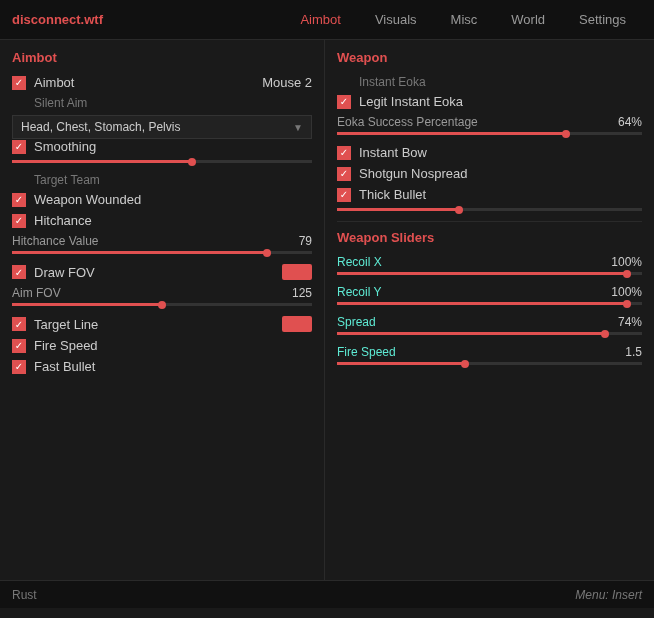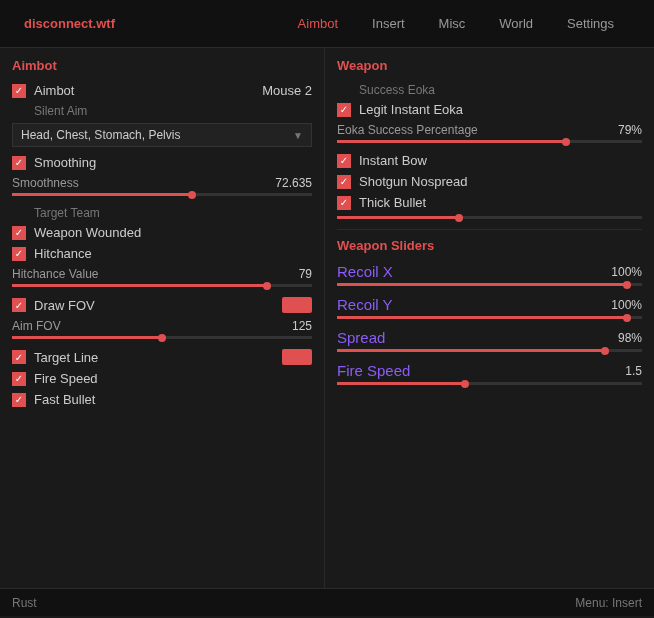--- a/index.html
+++ b/index.html
@@ -12,22 +12,22 @@
       font-size: 13px;
       color: #ccc;
       overflow: hidden;
     }
 
     
     .topbar {
       display: flex;
       align-items: center;
       background: #111;
-      height: 48px;
-      padding: 0 24px;
+      height: 40px;
+      padding: 0 12px;
       border-bottom: 1px solid #2a2a2a;
     }
 
     .logo {
       color: #e05050;
       font-size: 13px;
       font-weight: bold;
       flex: 0 0 auto;
     }
 
@@ -122,21 +122,21 @@
       margin-bottom: 5px;
     }
 
     
     .dropdown {
       display: flex;
       align-items: center;
       background: #222;
       border: 1px solid #333;
       padding: 4px 8px;
-      margin-bottom: 8px;
+      margin-bottom: 0;
       cursor: pointer;
     }
 
     .dropdown .dd-label {
       color: #ccc;
       font-size: 12px;
     }
 
     .dropdown .dd-arrow {
       margin-left: auto;
@@ -208,22 +208,22 @@
       margin-bottom: 10px;
     }
 
     .ws-header {
       display: flex;
       align-items: center;
       margin-bottom: 3px;
     }
 
     .ws-label {
-      color: #8b5cf6;
-      font-size: 15px;
+      color: #5eead4;
+      font-size: 12px;
     }
 
     .ws-value {
       margin-left: auto;
       color: #ccc;
       font-size: 12px;
     }
 
     
     .bottombar {
@@ -237,20 +237,21 @@
 
     .bottom-left {
       color: #777;
       font-size: 12px;
     }
 
     .bottom-right {
       margin-left: auto;
       color: #777;
       font-size: 12px;
+      font-style: italic;
     }
 
     
     .right-panel::-webkit-scrollbar,
     .left-panel::-webkit-scrollbar {
       width: 4px;
     }
     .right-panel::-webkit-scrollbar-track,
     .left-panel::-webkit-scrollbar-track {
       background: #1a1a1a;
@@ -260,21 +261,21 @@
       background: #e05050;
     }
   </style>
 </head>
 <body>
 
 <div class="topbar">
   <span class="logo">disconnect.wtf</span>
   <nav class="nav-tabs">
     <div class="nav-tab active">Aimbot</div>
-    <div class="nav-tab">Insert</div>
+    <div class="nav-tab">Visuals</div>
     <div class="nav-tab">Misc</div>
     <div class="nav-tab">World</div>
     <div class="nav-tab">Settings</div>
   </nav>
 </div>
 
 <div class="main">
 
   <div class="left-panel">
     <div class="section-title">Aimbot</div>
@@ -291,24 +292,20 @@
       <span class="dd-label">Head, Chest, Stomach, Pelvis</span>
       <span class="dd-arrow">▼</span>
     </div>
 
     <div class="checkbox-row">
       <div class="cb"></div>
       <span class="label">Smoothing</span>
     </div>
 
     <div class="slider-container">
-      <div class="slider-row">
-        <span class="slider-label">Smoothness</span>
-        <span class="slider-value">72.635</span>
-      </div>
       <div class="slider-track">
         <div class="slider-fill" style="width: 60%"></div>
         <div class="slider-thumb" style="left: calc(60% - 4px)"></div>
       </div>
     </div>
 
     <div class="sub-item">Target Team</div>
 
     <div class="checkbox-row">
       <div class="cb"></div>
@@ -362,31 +359,31 @@
     <div class="checkbox-row">
       <div class="cb"></div>
       <span class="label">Fast Bullet</span>
     </div>
   </div>
 
   <div class="right-panel">
     <div class="section-title">Weapon</div>
 
 
-    <div class="sub-item">Success Eoka</div>
+    <div class="sub-item">Instant Eoka</div>
 
     <div class="checkbox-row">
       <div class="cb"></div>
       <span class="label">Legit Instant Eoka</span>
     </div>
 
     <div class="slider-container">
       <div class="slider-row">
         <span class="slider-label">Eoka Success Percentage</span>
-        <span class="slider-value">79%</span>
+        <span class="slider-value">64%</span>
       </div>
       <div class="slider-track">
         <div class="slider-fill" style="width: 75%"></div>
         <div class="slider-thumb" style="left: calc(75% - 4px)"></div>
       </div>
     </div>
 
     <div class="checkbox-row">
       <div class="cb"></div>
       <span class="label">Instant Bow</span>
@@ -431,21 +428,21 @@
       </div>
       <div class="slider-track">
         <div class="slider-fill" style="width: 95%"></div>
         <div class="slider-thumb" style="left: calc(95% - 4px)"></div>
       </div>
     </div>
 
     <div class="weapon-slider-row">
       <div class="ws-header">
         <span class="ws-label">Spread</span>
-        <span class="ws-value">98%</span>
+        <span class="ws-value">74%</span>
       </div>
       <div class="slider-track">
         <div class="slider-fill" style="width: 88%"></div>
         <div class="slider-thumb" style="left: calc(88% - 4px)"></div>
       </div>
     </div>
 
     <div class="weapon-slider-row">
       <div class="ws-header">
         <span class="ws-label">Fire Speed</span>

